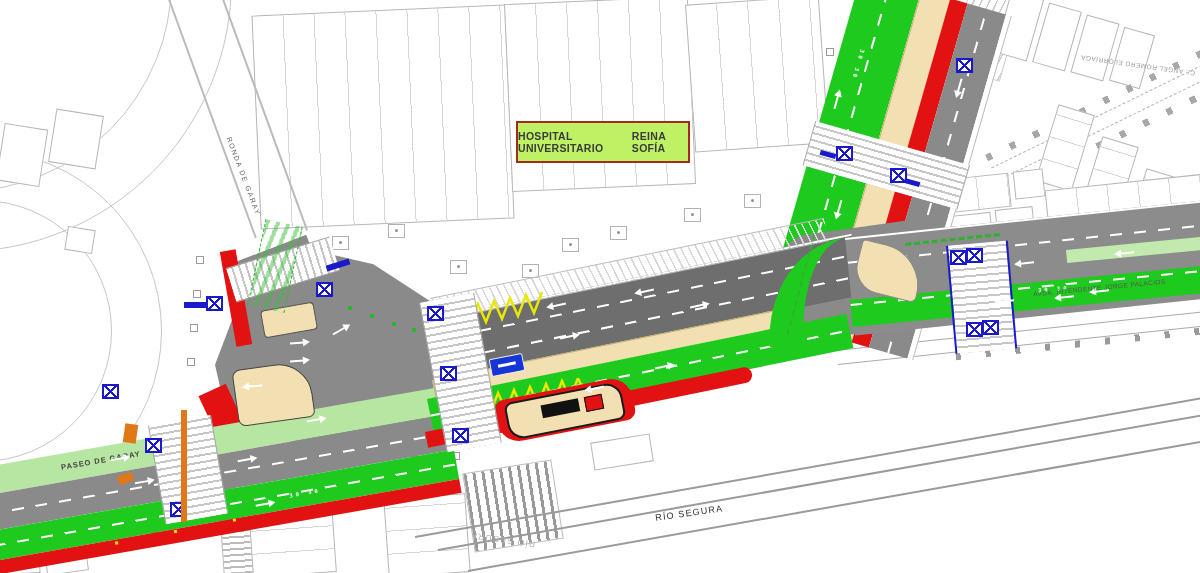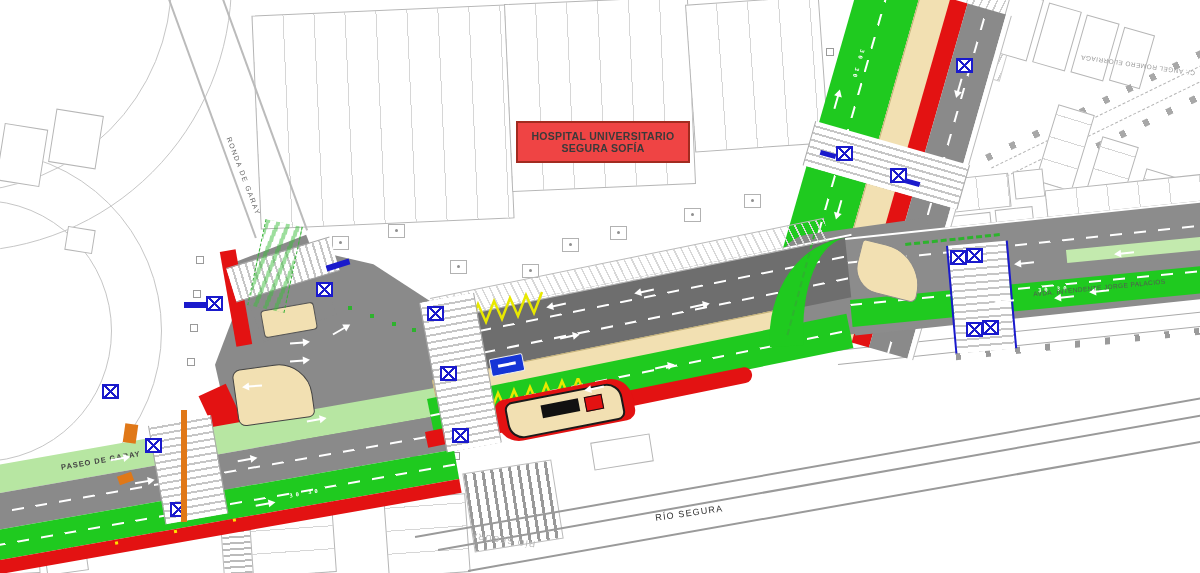--- a/index.html
+++ b/index.html
@@ -254,23 +254,23 @@
   <div class="arw" style="left:655px;top:366px;transform:rotate(-11.5deg)"></div>
   <div class="arw" style="left:590px;top:387px;transform:rotate(168.5deg)"></div>
   <div class="arw" style="left:1000px;top:300px;transform:rotate(174.5deg)"></div>
   <div class="arw" style="left:1095px;top:290px;transform:rotate(174.5deg)"></div>
   <div class="arw" style="left:290px;top:342px;transform:rotate(-5deg)"></div>
   <div class="arw" style="left:290px;top:360px;transform:rotate(-5deg)"></div>
   <div class="arw" style="left:332px;top:330px;transform:rotate(-30deg)"></div>
   <div class="arw" style="left:248px;top:385px;transform:rotate(175deg)"></div>
   <div class="spd" style="left:1038px;top:286px;transform:rotate(-5deg)"><span>30</span> <span>30</span></div>
 
-  <div class="a" style="left:516px;top:121px;width:170px;height:38px;background:#ef4444;border:2px solid #a22b20;display:flex;flex-direction:column;align-items:center;justify-content:center;z-index:5">
+  <div class="a" style="left:516px;top:121px;width:170px;height:38px;background:#bef264;border:2px solid #a22b20;display:flex;flex-direction:row;align-items:center;justify-content:center;z-index:5">
     <div style="font:700 10.5px 'Liberation Sans',sans-serif;color:#3a3a3a;letter-spacing:.3px">HOSPITAL UNIVERSITARIO</div>
-    <div style="font:700 10.5px 'Liberation Sans',sans-serif;color:#3a3a3a;letter-spacing:.3px">SEGURA SOFÍA</div>
+    <div style="font:700 10.5px 'Liberation Sans',sans-serif;color:#3a3a3a;letter-spacing:.3px">REINA SOFÍA</div>
   </div>
   <div class="lbl" style="left:232px;top:136px;transform:rotate(69deg);transform-origin:0 0;color:#666;font-size:7px;letter-spacing:1.5px">RONDA DE GARAY</div>
   <div class="lbl" style="left:1033px;top:284px;transform:rotate(-5.5deg);color:#555;font-size:6.5px;letter-spacing:.4px;z-index:4">AVDA. INTENDENTE JORGE PALACIOS</div>
   <div class="lbl" style="left:1080px;top:62px;transform:rotate(188deg);color:#999;font-size:6.5px;letter-spacing:.5px">C/. ANGEL ROMERO ELORRIAGA</div>
   <div class="lbl" style="left:655px;top:508px;transform:rotate(-8deg);color:#333;font-size:9px;letter-spacing:1.2px">RÍO SEGURA</div>
   <div class="lbl" style="left:470px;top:535px;transform:rotate(188deg);color:#b5b5b5;font-size:8.5px;letter-spacing:1.2px">RÍO SEGURA</div>
 
 </div>
 
 </body></html>

